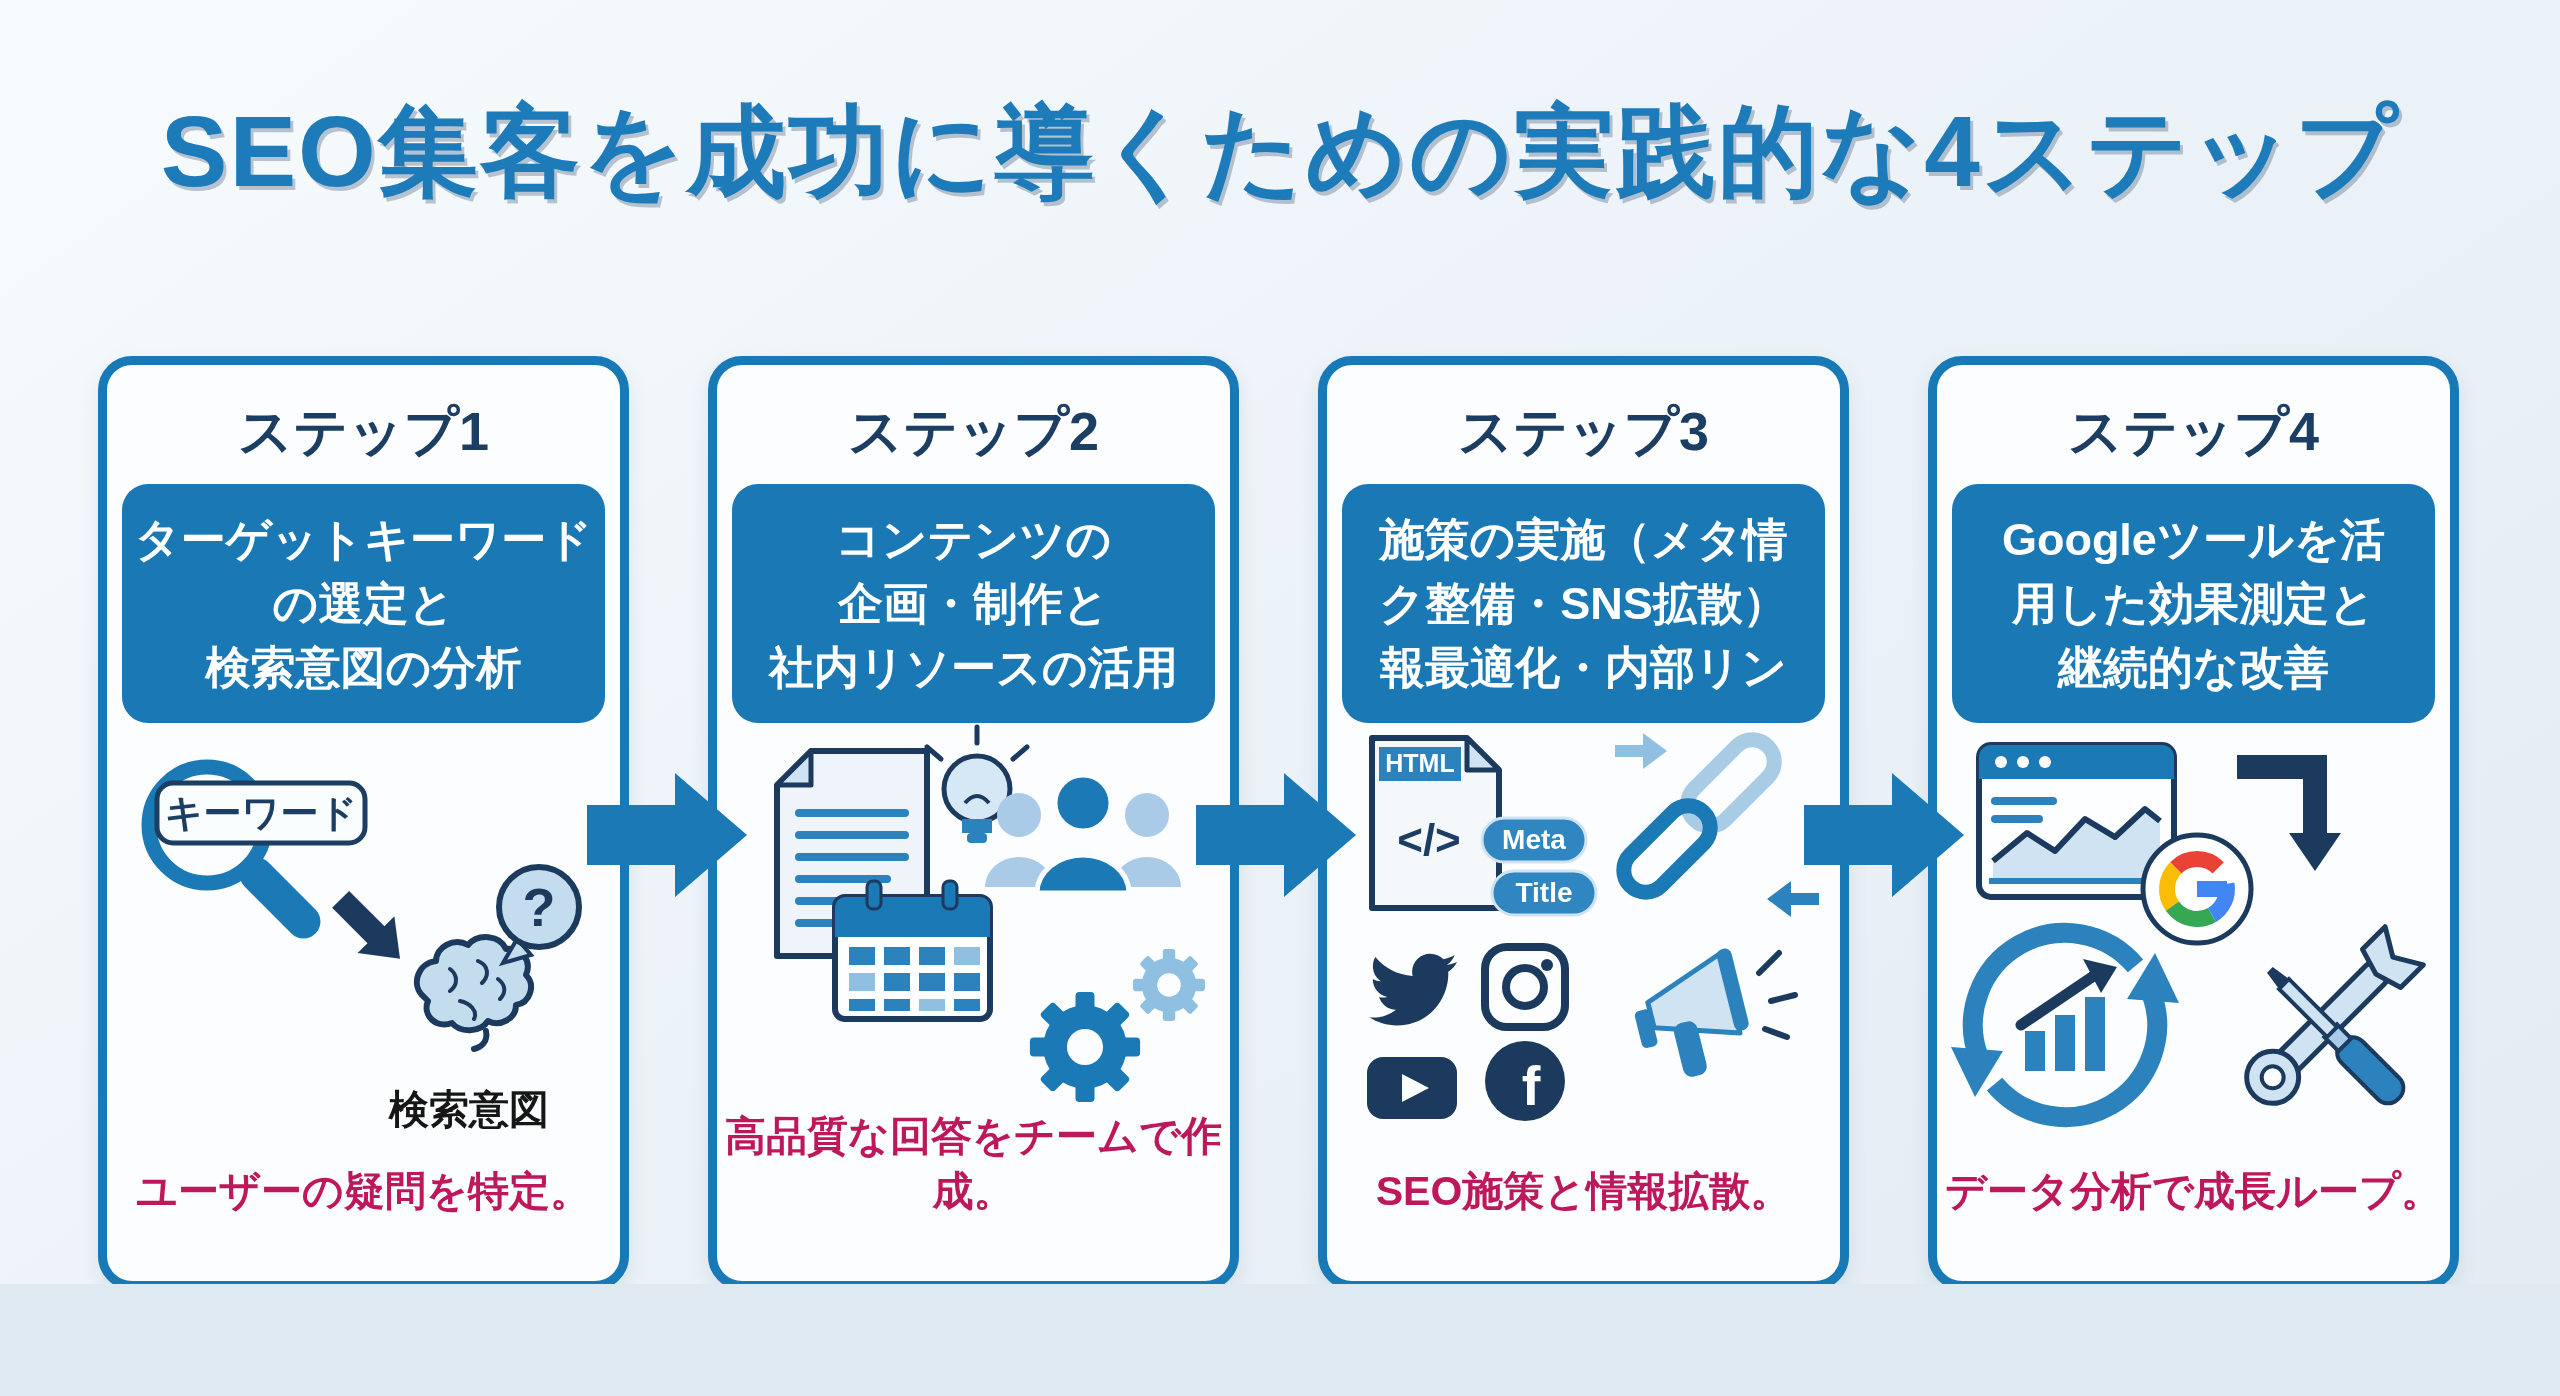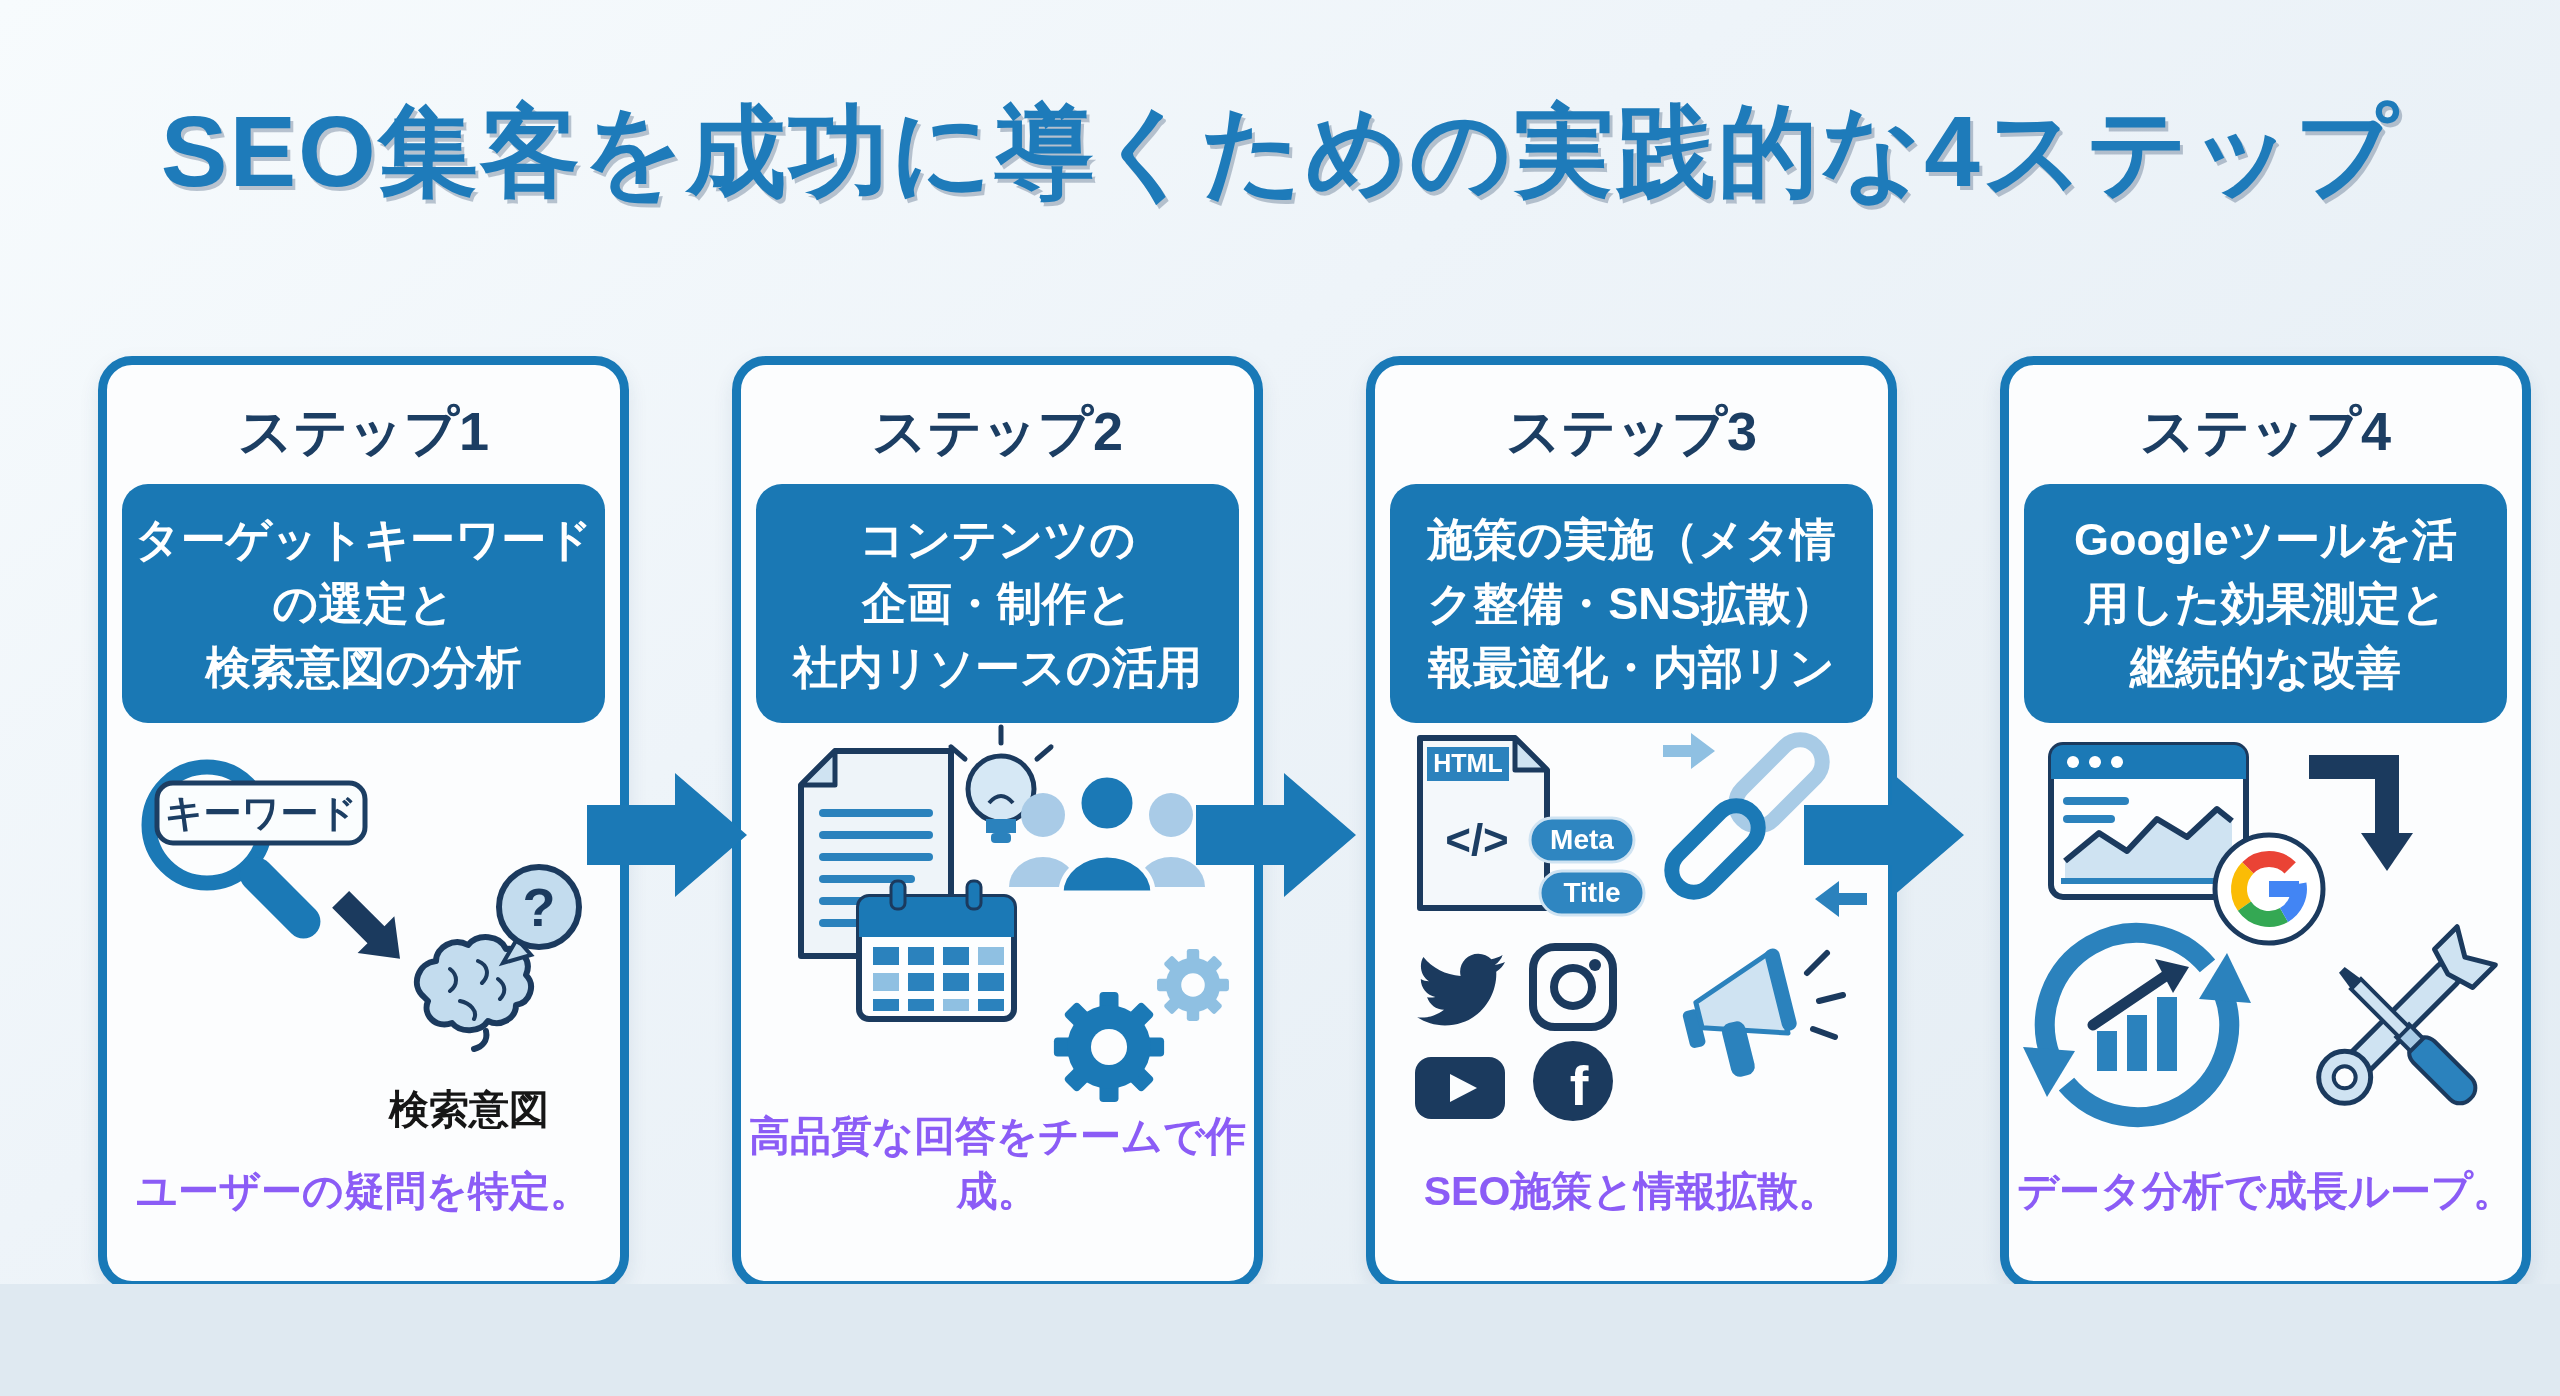--- a/index.html
+++ b/index.html
@@ -7,37 +7,37 @@
     position:relative;width:2560px;height:1284px;overflow:hidden;
     background:linear-gradient(145deg,#f7fbfd 0%,#eef4f9 40%,#e3ecf3 100%);
     font-family:"Liberation Sans","DejaVu Sans",sans-serif;
   }
   .title{
     position:absolute;top:86px;left:0;width:100%;text-align:center;
     font-size:100px;font-weight:bold;color:#1e7bba;letter-spacing:2px;
     text-shadow:3px 4px 0 rgba(24,53,88,.28);
     white-space:nowrap;
   }
-  .cards{position:absolute;top:356px;left:98px;display:flex;gap:103px;}
+  .cards{position:absolute;top:356px;left:98px;display:flex;gap:79px;}
   .card{
     width:531px;height:934px;box-sizing:border-box;background:#fcfdfe;
     border:9px solid #1879b7;border-radius:34px;
     display:flex;flex-direction:column;
     box-shadow:0 8px 20px rgba(30,70,110,.10);
   }
   .step-label{margin-top:34px;text-align:center;font-size:54px;line-height:1.2;font-weight:bold;color:#1c3e63;}
   .blue-box{
     margin:20px 15px 0;background:#1a78b4;border-radius:26px;
     padding:24px 6px;text-align:center;color:#ffffff;font-weight:bold;
     font-size:45px;line-height:1.42;
   }
   .blue-box span{display:block;}
   .icon-zone{flex:1;position:relative;padding-left:24px;}
   .icon-zone svg.zone{position:absolute;left:0;top:0;overflow:visible;}
-  .caption{text-align:center;font-size:41px;font-weight:bold;color:#8b5cf6;margin:0 8px 62px;}
+  .caption{text-align:center;font-size:41px;font-weight:bold;color:#be185d;margin:0 8px 62px;}
   .flow-arrow{position:absolute;z-index:6;}
   svg text{font-family:"Liberation Sans","DejaVu Sans",sans-serif;}
 </style>
 </head>
 <body>
 
 <div id="canvas">
 
   <div class="title">SEO集客を成功に導くための実践的な4ステップ</div>
 

